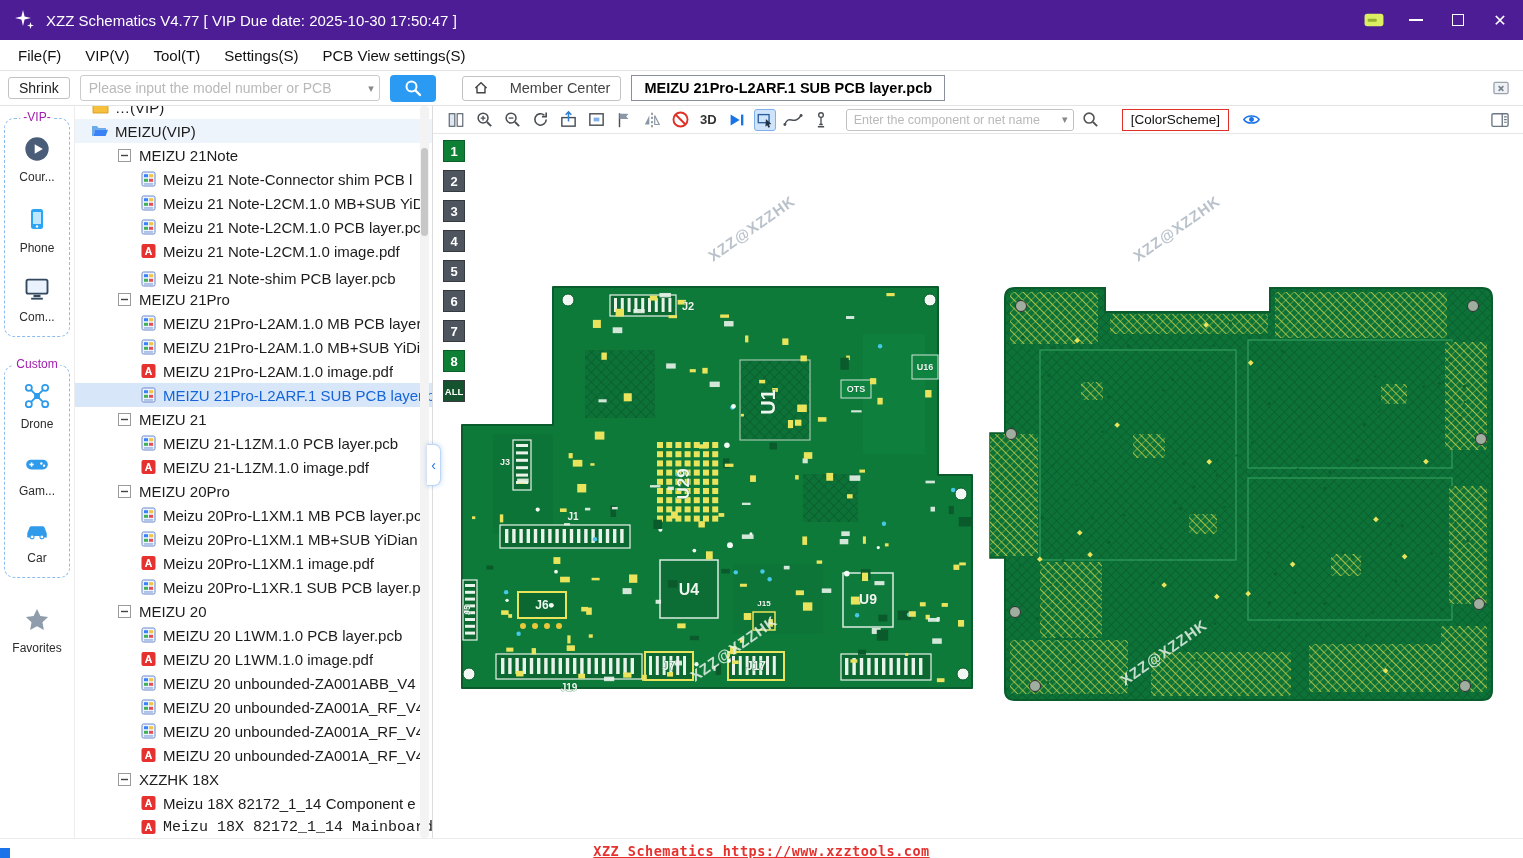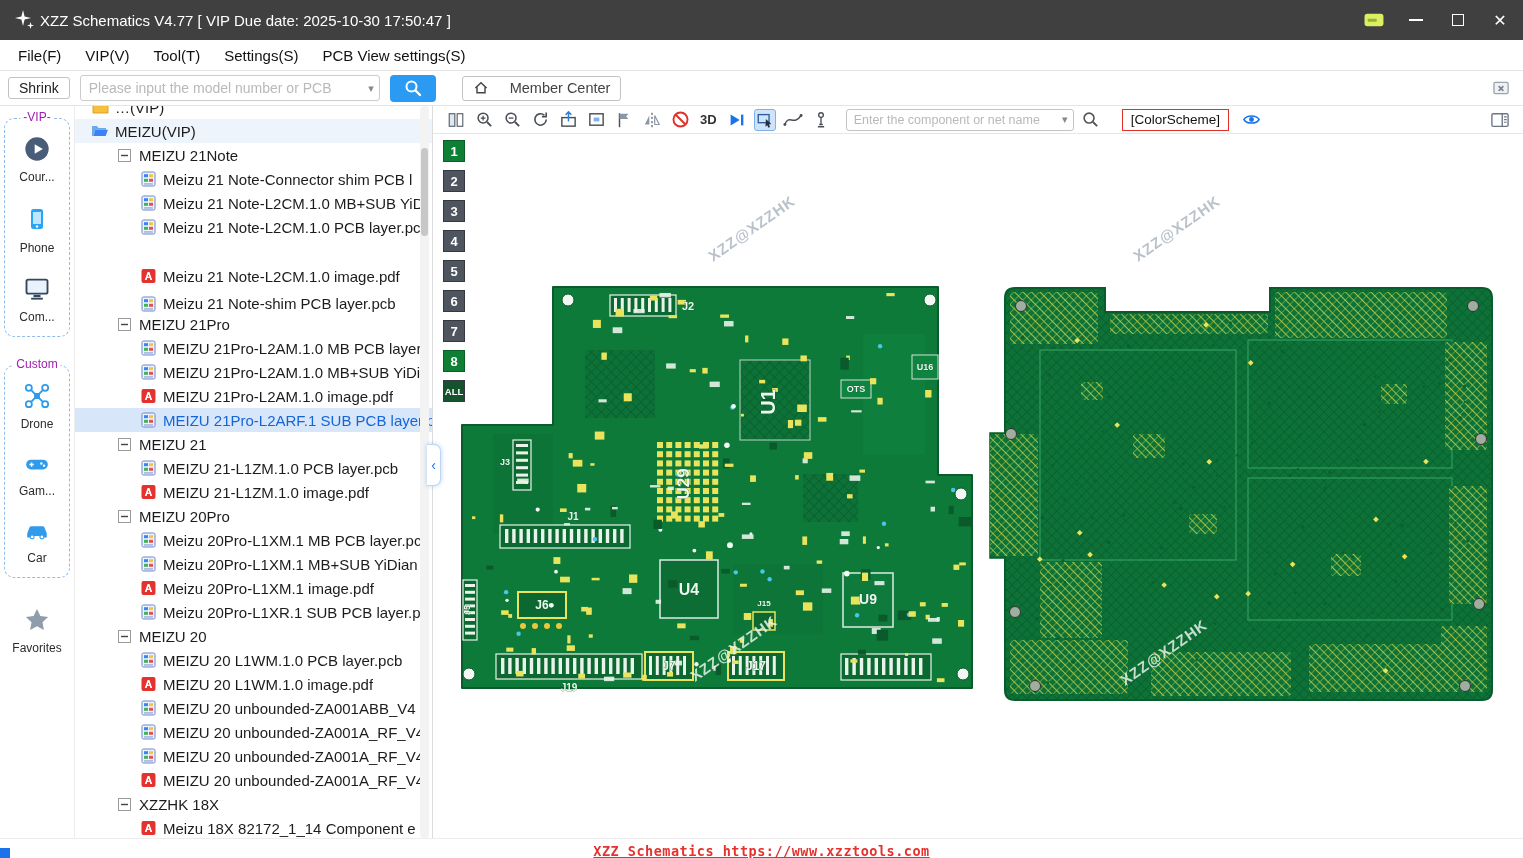--- a/index.html
+++ b/index.html
@@ -1,19 +1,19 @@
 <!DOCTYPE html>
 <html><head>
 <meta charset="utf-8">
 <style>
 *{box-sizing:border-box}
 html,body{margin:0;padding:0;background:#9aa0a6}
 .window{width:1523px;height:858px;position:relative;background:#fff;overflow:hidden;font-family:"Liberation Sans",sans-serif}
 
-.titlebar{height:40px;background:#404040;display:flex;align-items:center;gap:4px;padding:9px 12px;color:#fff}
+.titlebar{height:40px;background:#4c1d95;display:flex;align-items:center;gap:10px;padding:9px 12px;color:#fff}
 .title-text{font-size:15px}
 .tb-right{margin-left:auto;display:flex;align-items:center;gap:20px}
 .wc{display:inline-flex;align-items:center;justify-content:center;width:22px;height:22px;cursor:pointer}
 .minline{display:inline-block;width:14px;height:2px;background:#fff}
 .maxbox{display:inline-block;width:12px;height:12px;border:1.5px solid #fff}
 .wc.close{font-size:16px}
 
 .menubar{height:31px;display:flex;align-items:center;padding:0 6px;background:#fff;border-bottom:1px solid #e4e4e4}
 .menu-item{padding:5px 12px;font-size:15px;color:#111;cursor:default}
 
@@ -120,20 +120,21 @@
         </span>
       </button>
     <button class="btn member">
       <span style="display:inline-flex">
           <svg width="16" height="16" viewBox="0 0 20 20">
             <path d="M3 10L10 3.5 17 10M5 9v7h10V9" fill="none" stroke="#444" stroke-width="1.8"></path>
           </svg>
         </span>
       <span>Member Center</span>
     </button>
+    <div class="tab">MEIZU 21Pro-L2ARF.1 SUB PCB layer.pcb</div>
     <span class="closeall">
         <svg width="19" height="17" viewBox="0 0 20 18">
           <rect x="2" y="2.5" width="15" height="12" rx="1.5" fill="#eef1f5" stroke="#9aa3ad" stroke-width="1.4"></rect>
           <path d="M7 6.5l5 5M12 6.5l-5 5" stroke="#77808a" stroke-width="1.6"></path>
         </svg>
       </span>
   </div>
 
   <div class="content">
     <div class="sidebar" id="sidebar">
@@ -262,21 +263,21 @@
                 <rect x="1" y="1" width="13" height="14" rx="1.5" fill="#eef4ff" stroke="#6b86c9" stroke-width="1"></rect>
                 <rect x="3" y="3.2" width="4" height="3" fill="#3b82f6"></rect>
                 <rect x="8" y="3.2" width="4" height="3" fill="#f2c53d"></rect>
                 <rect x="3" y="7.8" width="4" height="3" fill="#43b054"></rect>
                 <rect x="8" y="7.8" width="4" height="3" fill="#e35050"></rect>
                 <rect x="3" y="12.2" width="9" height="1.5" fill="#9db4dd"></rect>
               </svg>
             </span>
             <span class="tlabel">Meizu 21 Note-L2CM.1.0 PCB layer.pc</span>
           </div>
-          <div class="trow" style="padding-left: 64px; margin-top: 25px;">
+          <div class="trow" style="padding-left: 64px;">
             <span class="ticon">
               <svg width="15" height="16" viewBox="0 0 15 16">
                 <rect x="0.5" y="1" width="14" height="14" rx="2" fill="#e5322e"></rect>
                 <path d="M6.6 4h1.8l2.8 8H9.4l-.6-1.9H6.2L5.6 12H3.8zM7.5 6.2L6.7 8.7h1.6z" fill="#fff"></path>
               </svg>
             </span>
             <span class="tlabel">Meizu 21 Note-L2CM.1.0 image.pdf</span>
           </div>
           <div class="trow" style="padding-left: 64px; align-items: flex-end;">
             <span class="ticon">

